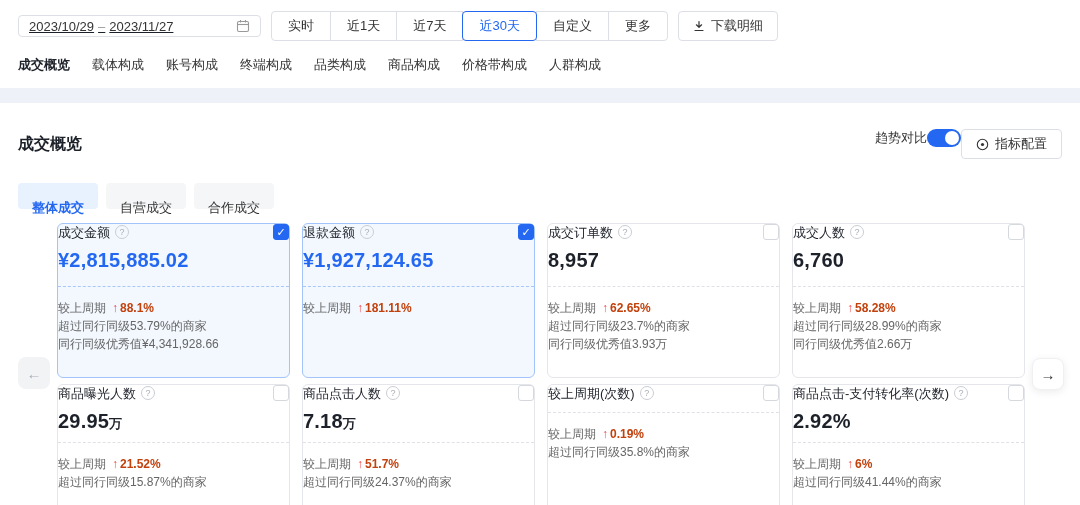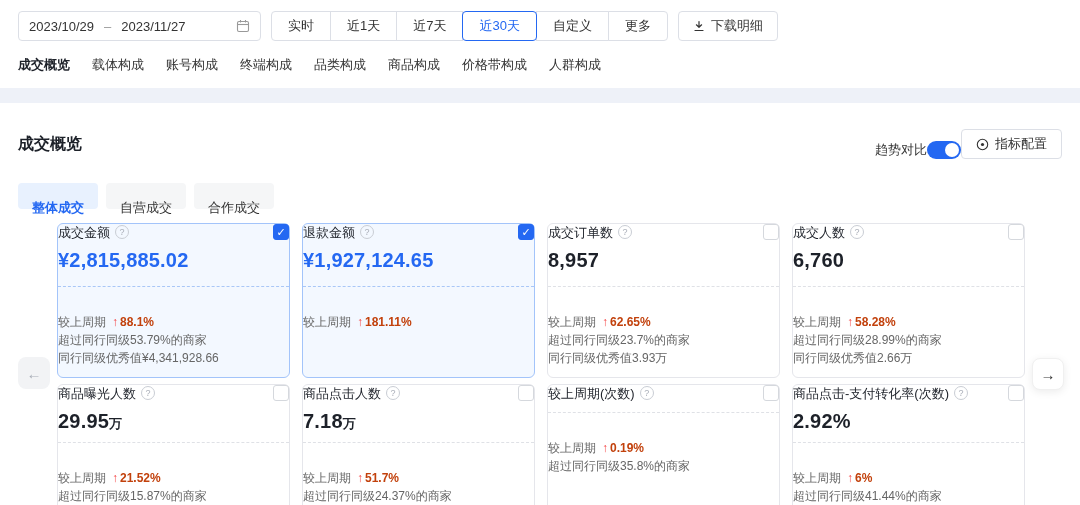--- a/index.html
+++ b/index.html
@@ -1,22 +1,22 @@
 <!DOCTYPE html>
 <html><head>
 <meta charset="utf-8">
 <style>
   * { margin:0; padding:0; box-sizing:border-box; }
   html,body { width:1080px; height:505px; background:#fff; overflow:hidden;
     font-family:"Liberation Sans","DejaVu Sans",sans-serif; font-size:13px; color:#1d2129; }
 
   
   .topbar { display:flex; align-items:center; padding:11px 18px 11px 18px; }
-  .date-range { display:flex; align-items:center; width:243px; height:30px;
-    border:1px solid #dcdfe6; border-radius:4px; padding:0 10px; gap:6px; background:#fff; }
+  .date-range { display:flex; align-items:center; width:243px; height:22px;
+    border:1px solid #dcdfe6; border-radius:4px; padding:0 10px; gap:0; background:#fff;text-decoration:underline; }
   .date-range .date { color:#333; }
   .date-range .sep { color:#999; margin:0 4px; }
   .date-range .cal { margin-left:auto; display:flex; }
   .seg-group { display:flex; margin-left:10px;justify-content:flex-end; }
   .seg { height:30px; padding:0 16px; background:#fff; border:1px solid #dcdfe6;
     margin-left:-1px; font-size:13px; color:#333; cursor:pointer; position:relative;
     font-family:inherit; }
   .seg:first-child { margin-left:0; border-radius:4px 0 0 4px; }
   .seg:last-child { border-radius:0 4px 4px 0; }
   .seg.active { border-color:#2468f2; color:#2468f2; z-index:2; border-radius:4px; }
@@ -29,21 +29,21 @@
   .nav-tabs { display:flex; gap:22px; padding:4px 18px 14px 18px; }
   .nav-tab { color:#333; cursor:pointer; }
   .nav-tab.active { font-weight:bold; color:#1d2129; }
 
   .band { height:15px; background:#eef1f8; }
 
   
   .section { padding:0 18px; }
   .section-head { display:flex; align-items:center; justify-content:space-between; margin-top:26px; }
   .section-title { font-size:16px; font-weight:bold; color:#1d2129; }
-  .head-right { display:flex; align-items:flex-end; gap:0;margin-left:25px; }
+  .head-right { display:flex; align-items:flex-start; gap:0;margin-left:25px; }
   .toggle-label { color:#333; }
   .toggle { width:34px; height:18px; border-radius:9px; background:#2468f2; position:relative; cursor:pointer; }
   .toggle .knob { position:absolute; right:2px; top:2px; width:14px; height:14px; border-radius:50%; background:#fff; }
 
   .sub-tabs { display:flex; gap:8px; margin-top:24px; }
   .sub-tab { height:26px; line-height:26px; padding:12px 14px; border-radius:4px;
     background:#f5f6f7; color:#333; cursor:pointer; }
   .sub-tab.active { background:#e8f1fe; color:#2468f2; font-weight:bold; }
 
   
@@ -62,21 +62,21 @@
     border-radius:3px; background:#fff; cursor:pointer; font-size:11px; line-height:15px;
     text-align:center; color:#fff; }
   .checkbox.checked { background:#2468f2; border-color:#2468f2; }
   .card-value { font-size:20px; font-weight:bold; color:#1d2129; margin-top:7px; letter-spacing:.2px; }
   .card.selected .card-value { color:#2468f2; }
   .card-value .unit { font-size:13px; font-weight:bold; }
   .card-divider { border-top:1px dashed #dfe1e6; }
   .card.selected .card-divider { border-top-color:#a9c7f7; }
   .row1 .card-divider { margin-top:14px; }
   .row2 .card-divider { margin-top:9px; }
-  .card-stats { margin-top:26px; }
+  .card-stats { margin-top:12px; }
   .stat-line { font-size:12px; color:#666; line-height:18px; }
   .compare-line { display:flex; align-items:center; gap:2px; }
   .compare-arrow { color:#f53f3f; font-weight:bold; margin-left:4px; }
   .compare-value { color:#c2410c; font-weight:bold; }
 
   .arrow-btn { position:absolute; width:32px; height:32px; border-radius:8px; border:none;
     display:flex; align-items:center; justify-content:center; font-size:15px; cursor:pointer; }
   .arrow-left { left:18px; top:134px; background:#f2f3f5; color:#a9aeb8; }
   .arrow-right { left:1032px; top:135px; background:#fff; color:#333;
     border:1px solid #f0f0f0; box-shadow:0 2px 8px rgba(0,0,0,.08); }

